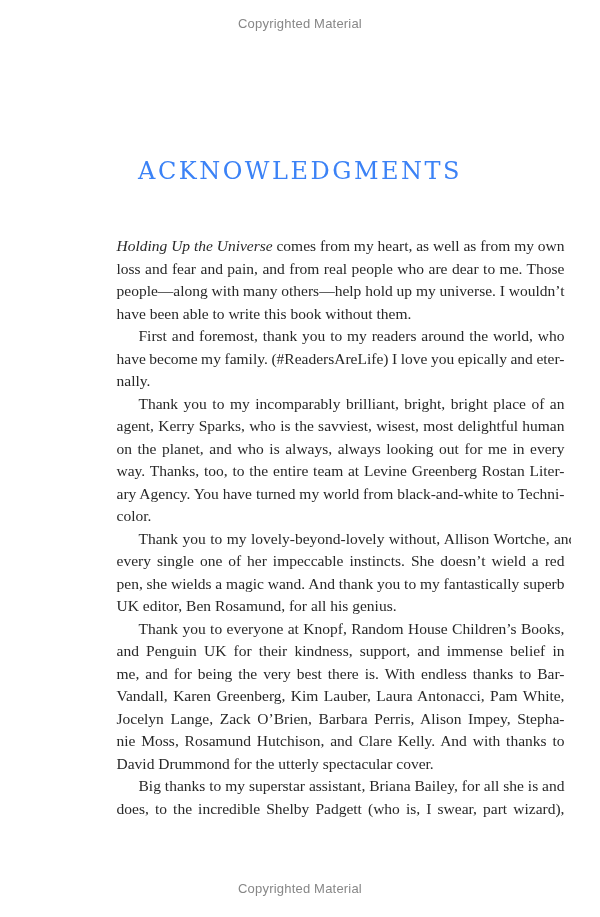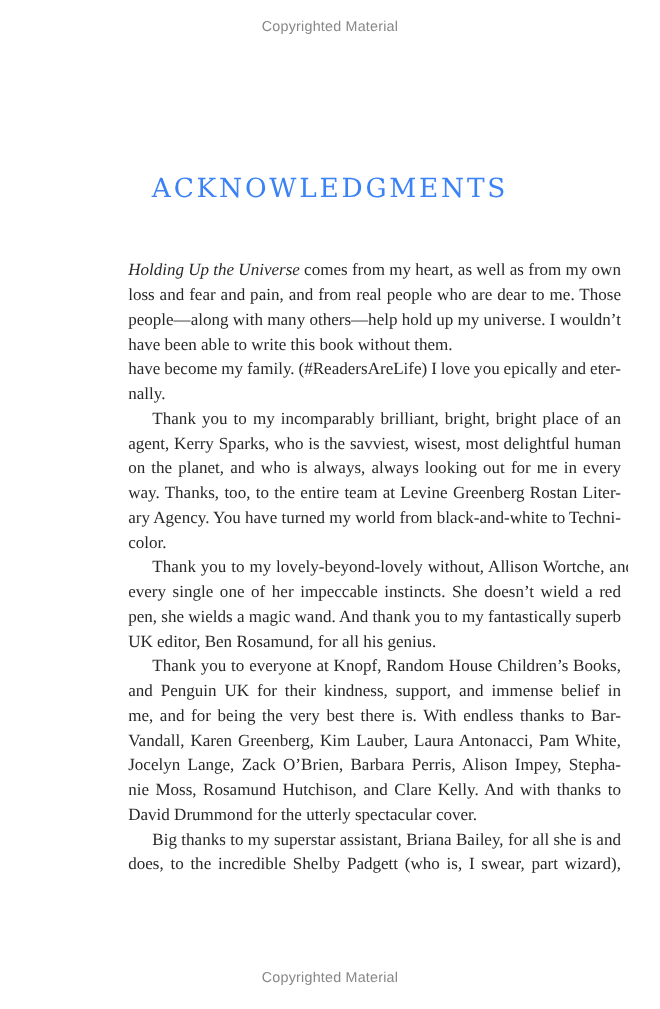--- a/index.html
+++ b/index.html
@@ -66,20 +66,21 @@
 <div class="page">
   <div class="copyright top">Copyrighted Material</div>
 
   <h1 class="title">ACKNOWLEDGMENTS</h1>
 
   <div class="body-block" id="body-block">
       <div class="line j"><span class="t" style="word-spacing: -0.0420673px;"><em>Holding Up the Universe</em><span> comes from my heart, as well as from my own</span></span></div>
       <div class="line j"><span class="t" style="word-spacing: 0.601562px;">loss and fear and pain, and from real people who are dear to me. Those</span></div>
       <div class="line j"><span class="t" style="word-spacing: -0.0329861px;">people—along with many others—help hold up my universe. I wouldn’t</span></div>
       <div class="line"><span class="t">have been able to write this book without them.</span></div>
+      <div class="line j indent"><span class="t" style="word-spacing: 0.963068px;">First and foremost, thank you to my readers around the world, who</span></div>
       <div class="line j"><span class="t" style="word-spacing: -0.3px;">have become my family. (#ReadersAreLife) I love you epically and eter-</span></div>
       <div class="line"><span class="t">nally.</span></div>
       <div class="line j indent"><span class="t" style="word-spacing: 1.62031px;">Thank you to my incomparably brilliant, bright, bright place of an</span></div>
       <div class="line j"><span class="t" style="word-spacing: 0.457813px;">agent, Kerry Sparks, who is the savviest, wisest, most delightful human</span></div>
       <div class="line j"><span class="t" style="word-spacing: 1.64663px;">on the planet, and who is always, always looking out for me in every</span></div>
       <div class="line j"><span class="t" style="word-spacing: 0.909091px;">way. Thanks, too, to the entire team at Levine Greenberg Rostan Liter-</span></div>
       <div class="line j"><span class="t" style="word-spacing: 0.0125px;">ary Agency. You have turned my world from black-and-white to Techni-</span></div>
       <div class="line"><span class="t">color.</span></div>
       <div class="line j indent"><span class="t" style="word-spacing: 0.570312px;">Thank you to my lovely-beyond-lovely without, Allison Wortche, and</span></div>
       <div class="line j"><span class="t" style="word-spacing: 2.09233px;">every single one of her impeccable instincts. She doesn’t wield a red</span></div>

